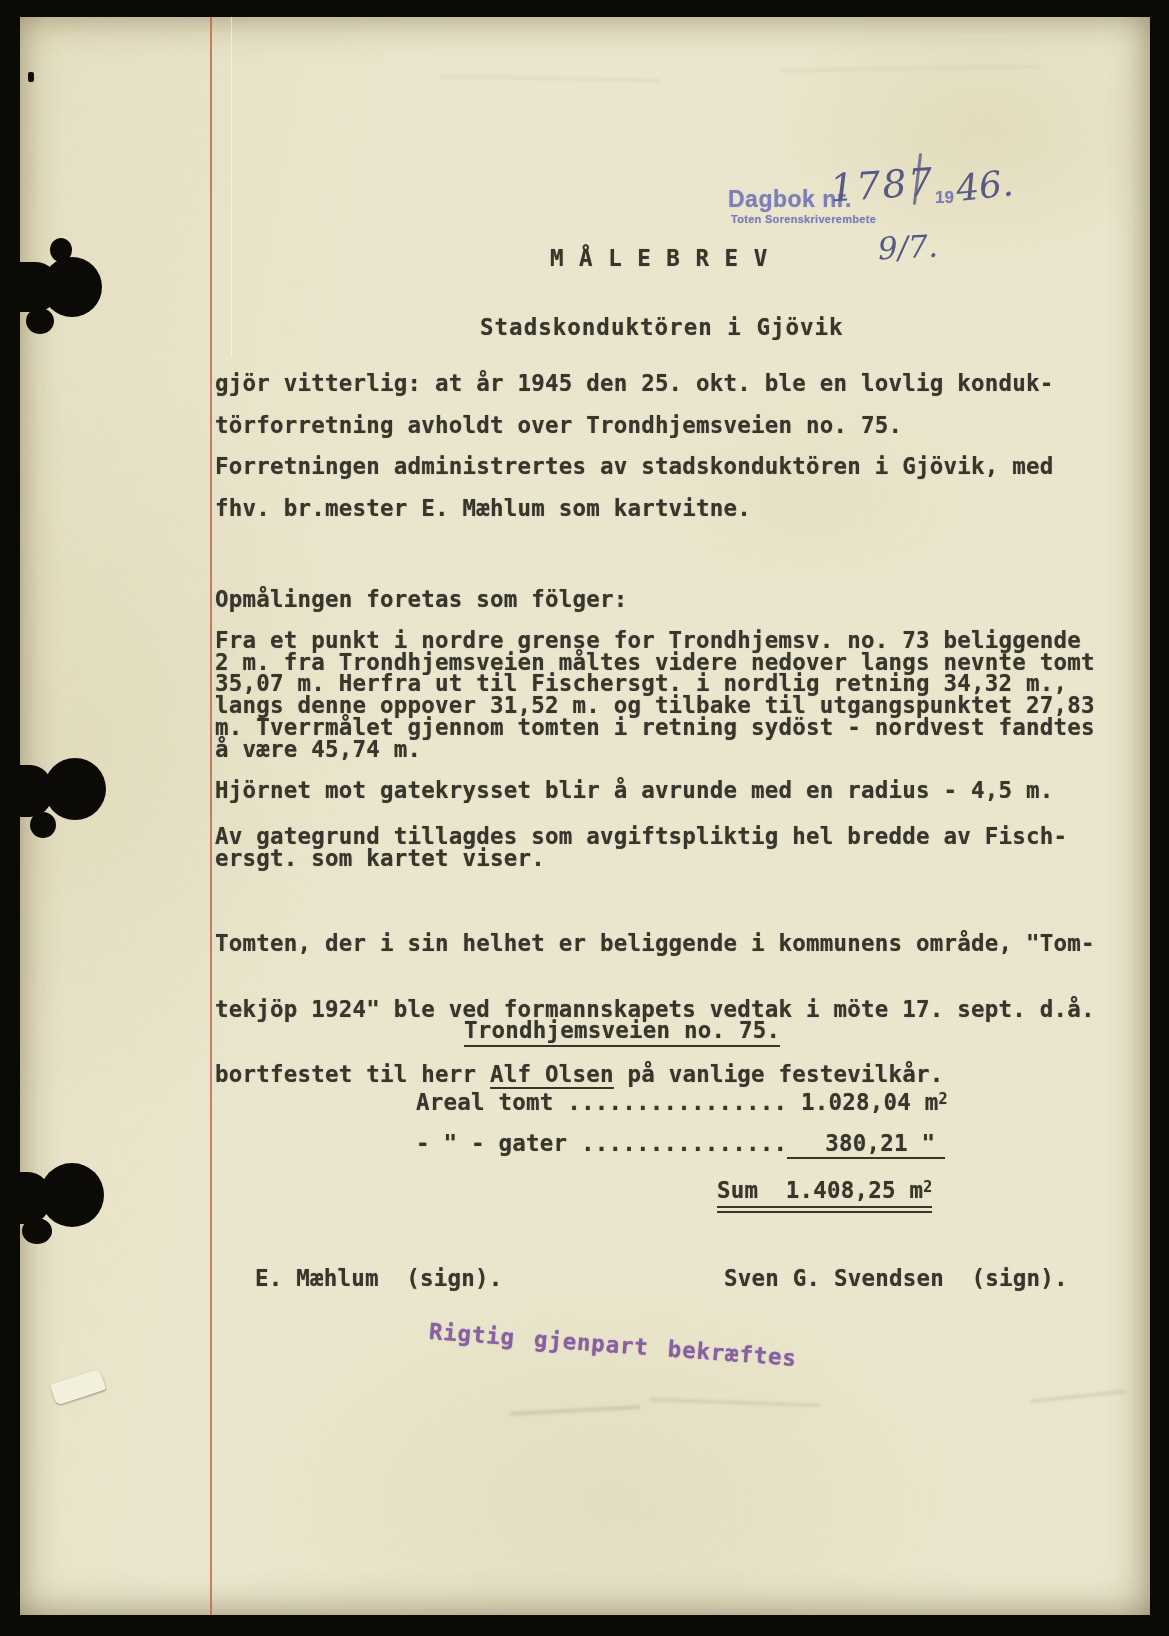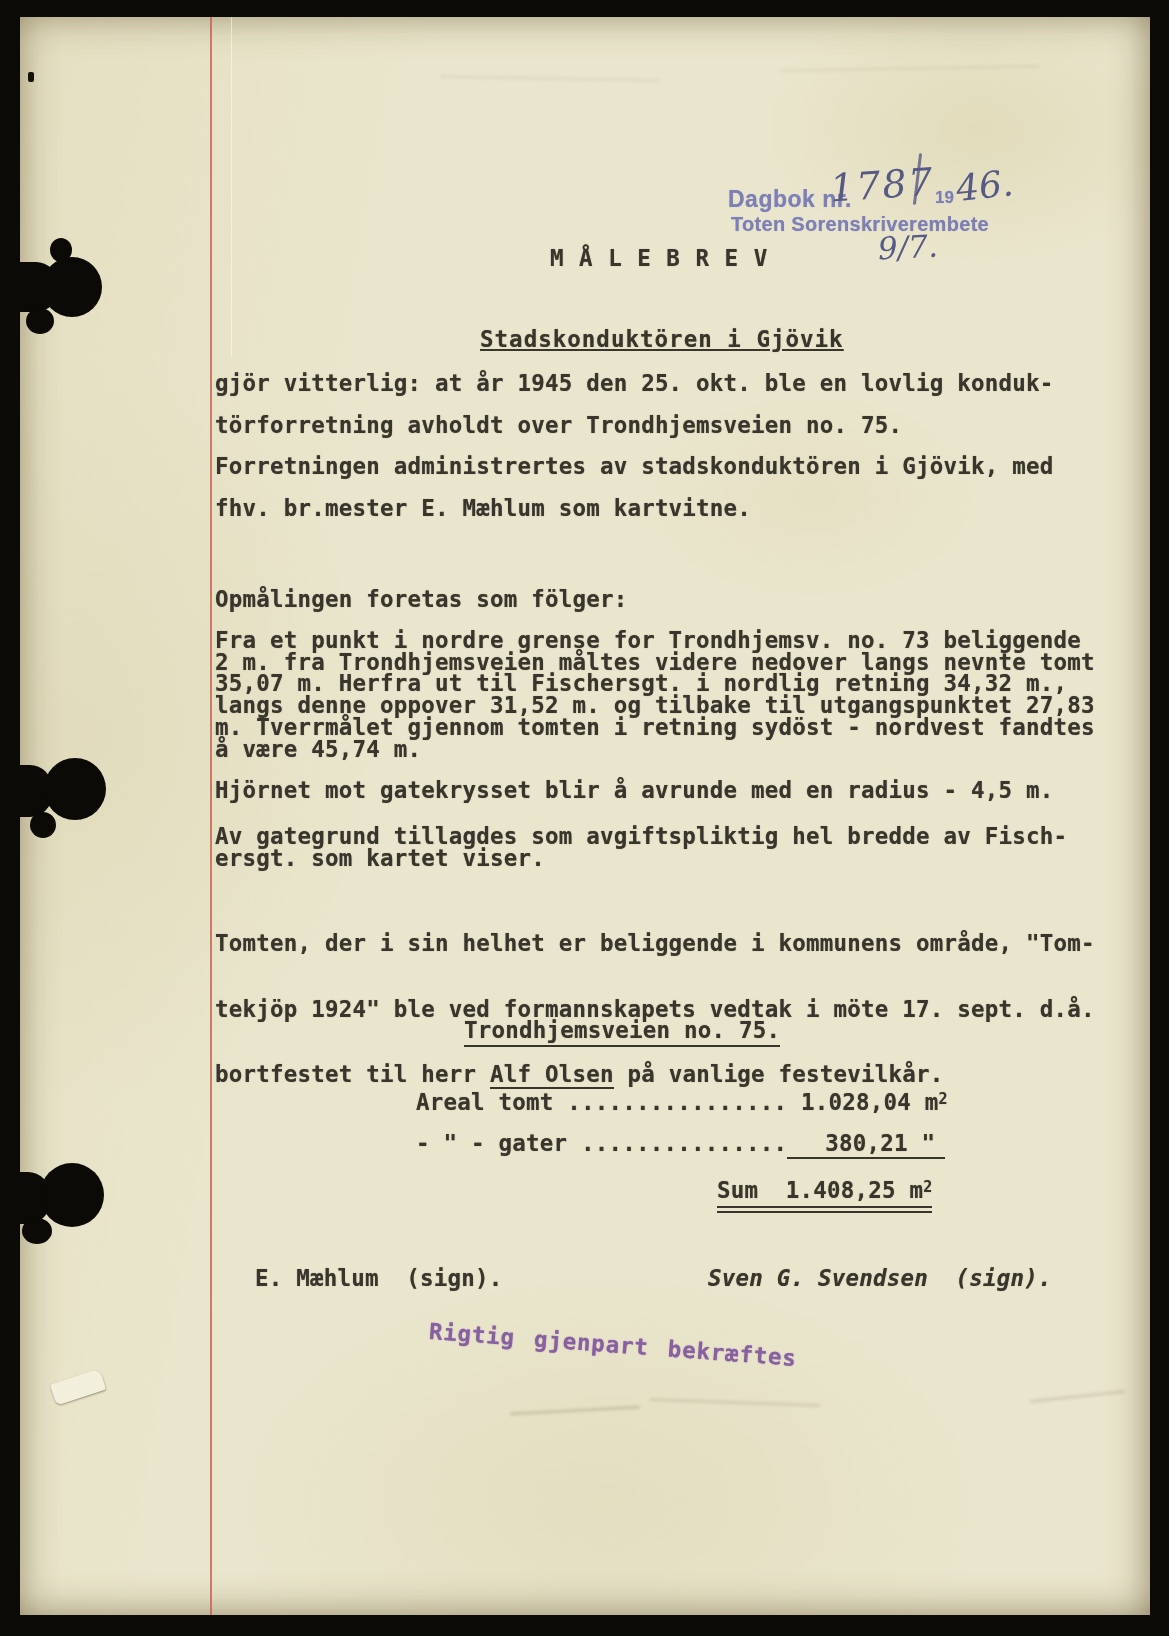--- a/index.html
+++ b/index.html
@@ -137,26 +137,26 @@
 <div class="paper">
   <div class="margin-line"></div>
   <div class="crease"></div>
 
   <div>
     <span class="stamp-sans" style="left:708px;top:169px;font-size:23px;letter-spacing:.5px;">Dagbok nr.</span>
     <span class="hand" style="left:810px;top:146px;font-size:38px;letter-spacing:2px;transform:rotate(-4deg);">1787</span>
     <div class="pen-stroke" style="left:896px;top:136px;height:52px;transform:rotate(7deg);"></div>
     <span class="stamp-sans" style="left:915px;top:171px;font-size:17px;">19</span>
     <span class="hand" style="left:936px;top:148px;font-size:36px;transform:rotate(-6deg);">46.</span>
-    <span class="stamp-sans" style="left:711px;top:196px;font-size:20px;letter-spacing:.3px;">Toten Sorenskriverembete</span>
+    <span class="stamp-sans" style="left:711px;top:196px;font-size:11px;letter-spacing:.3px;">Toten Sorenskriverembete</span>
     <span class="hand" style="left:858px;top:212px;font-size:31px;transform:rotate(-3deg);">9/7.</span>
   </div>
 
   <div class="tw" style="left:530px;top:231px;letter-spacing:1px;">M Å L E B R E V</div>
-  <div class="tw" style="left:460px;top:312px;letter-spacing:1px;text-decoration:underline;">Stadskonduktören i Gjövik</div>
+  <div class="tw" style="left:460px;top:300px;letter-spacing:1px;">Stadskonduktören i Gjövik</div>
 
   <div class="tw double col" style="top:346px;">gjör vitterlig: at år 1945 den 25. okt. ble en lovlig konduk-
 törforretning avholdt over Trondhjemsveien no. 75.
 Forretningen administrertes av stadskonduktören i Gjövik, med
 fhv. br.mester E. Mæhlum som kartvitne.</div>
 
   <div class="tw col" style="top:572px;">Opmålingen foretas som fölger:</div>
   <div class="tw col" style="top:613px;">Fra et punkt i nordre grense for Trondhjemsv. no. 73 beliggende
 2 m. fra Trondhjemsveien måltes videre nedover langs nevnte tomt
 35,07 m. Herfra ut til Fischersgt. i nordlig retning 34,32 m.,
@@ -177,21 +177,21 @@
 
   <div class="tw" style="left:444px;top:1003px;"><span class="underline">Trondhjemsveien no. 75.</span></div>
 
   <div class="tw" style="left:396px;top:1072px;"><span>Areal tomt </span><span>................</span><span> 1.028,04 </span><span>m</span><sup class="sq">2</sup></div>
 
   <div class="tw" style="left:396px;top:1116px;"><span>- " - gater </span><span>...............</span><span class="row2-underline"><span style="padding-left:38px;">380,21 </span><span style="padding-right:10px;">"</span></span></div>
 
   <div class="tw" style="left:697px;top:1160px;"><span class="sum-underline"><span>Sum</span><span>  1.408,25 </span><span>m</span><sup class="sq">2</sup></span></div>
 
   <div class="tw" style="left:235px;top:1251px;text-align:center;">E. Mæhlum  (sign).</div>
-  <div class="tw" style="left:688px;top:1251px;font-style:italic;">Sven G. Svendsen  (sign).</div>
+  <div class="tw" style="left:704px;top:1251px;">Sven G. Svendsen  (sign).</div>
 
   <div class="cert" style="left:410px;top:1301px;">Rigtig gjenpart bekræftes</div>
 
   <div class="ghost" style="left:490px;top:1392px;width:130px;transform:rotate(-3deg);"></div>
   <div class="ghost" style="left:630px;top:1384px;width:170px;transform:rotate(2deg);opacity:.7;"></div>
   <div class="ghost" style="left:1010px;top:1378px;width:95px;transform:rotate(-6deg);opacity:.8;"></div>
   <div class="ghost" style="left:420px;top:60px;width:220px;transform:rotate(1deg);opacity:.35;"></div>
   <div class="ghost" style="left:760px;top:50px;width:260px;transform:rotate(-1deg);opacity:.35;"></div>
 </div>
 

